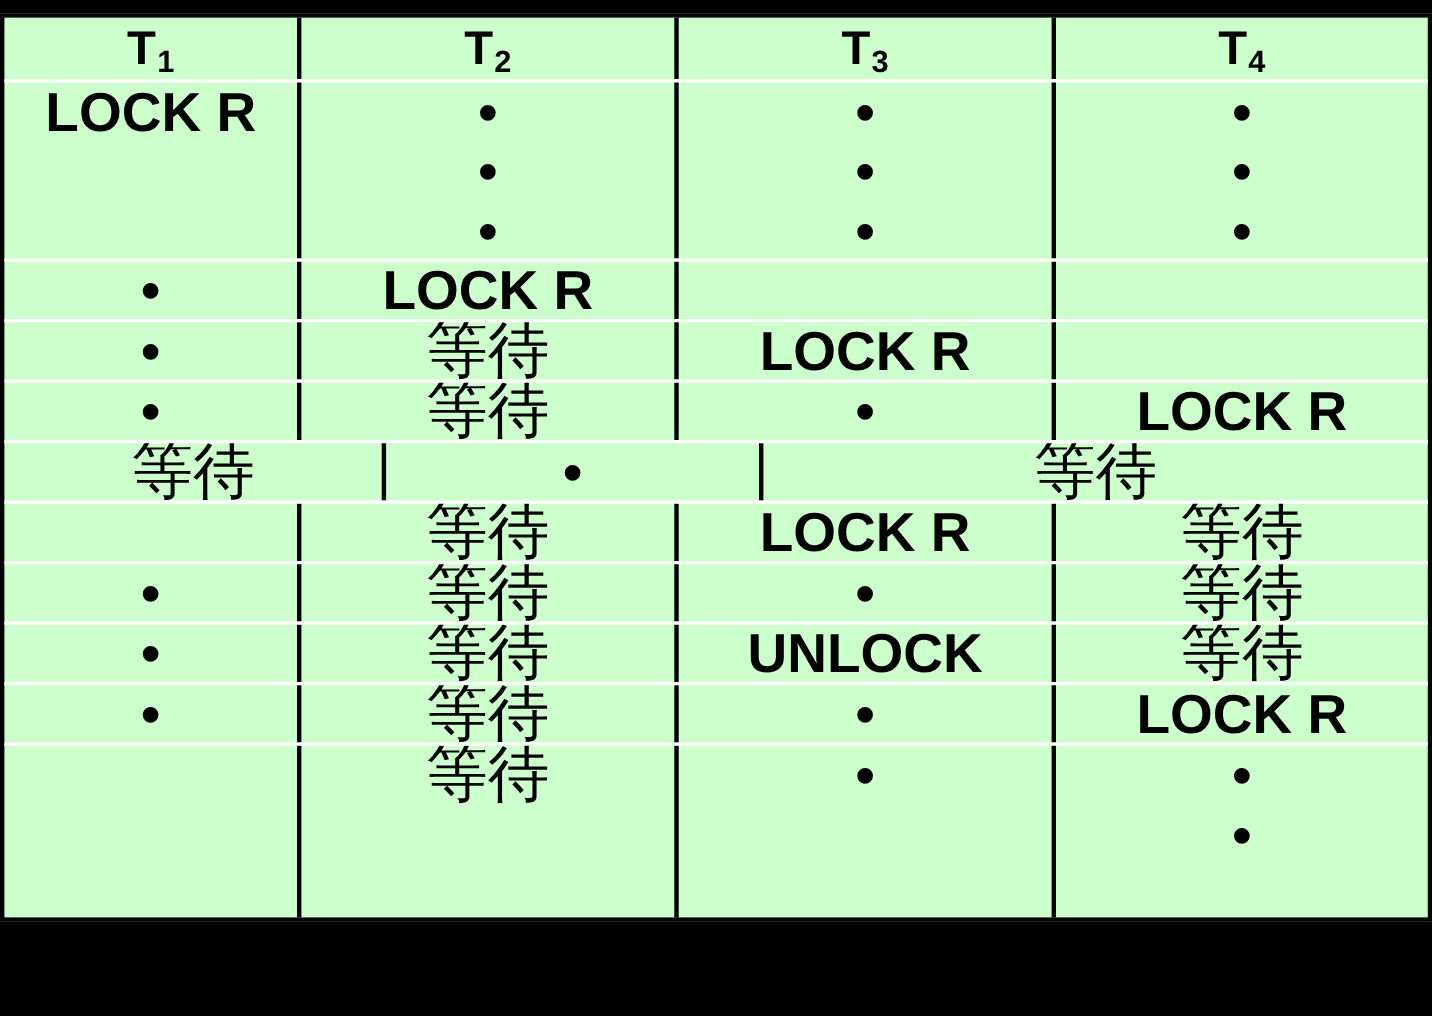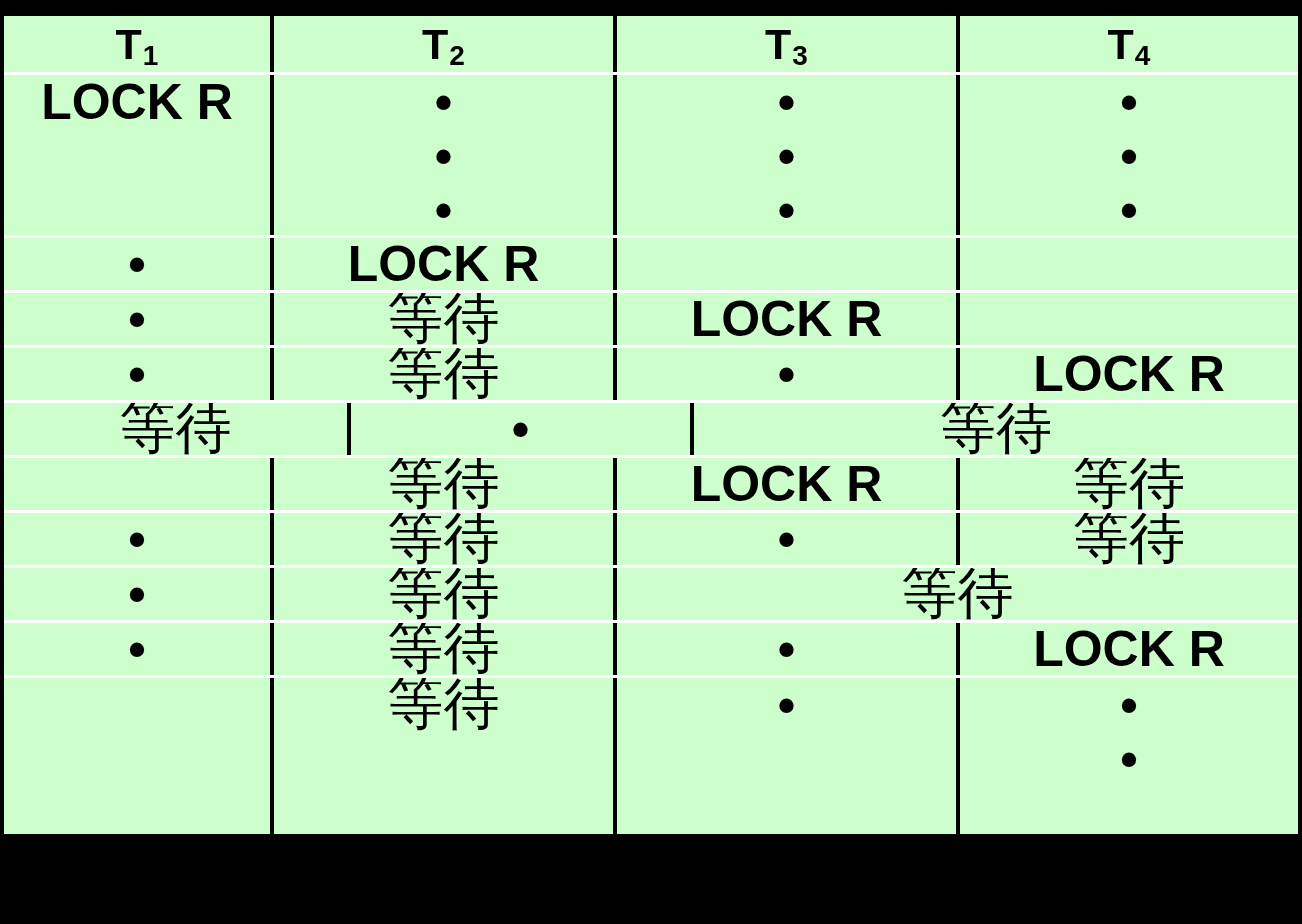--- a/index.html
+++ b/index.html
@@ -209,20 +209,23 @@
           <div class="cell-line cjk">等待</div>
         </div>
       </div>
       <div class="row row-normal">
         <div class="cell col-0">
           <div class="cell-line">•</div>
         </div>
         <div class="cell col-1">
           <div class="cell-line cjk">等待</div>
         </div>
+        <div class="cell col-2">
+          <div class="cell-line">UNLOCK</div>
+        </div>
         <div class="cell col-3">
           <div class="cell-line cjk">等待</div>
         </div>
       </div>
       <div class="row row-normal">
         <div class="cell col-0">
           <div class="cell-line">•</div>
         </div>
         <div class="cell col-1">
           <div class="cell-line cjk">等待</div>

